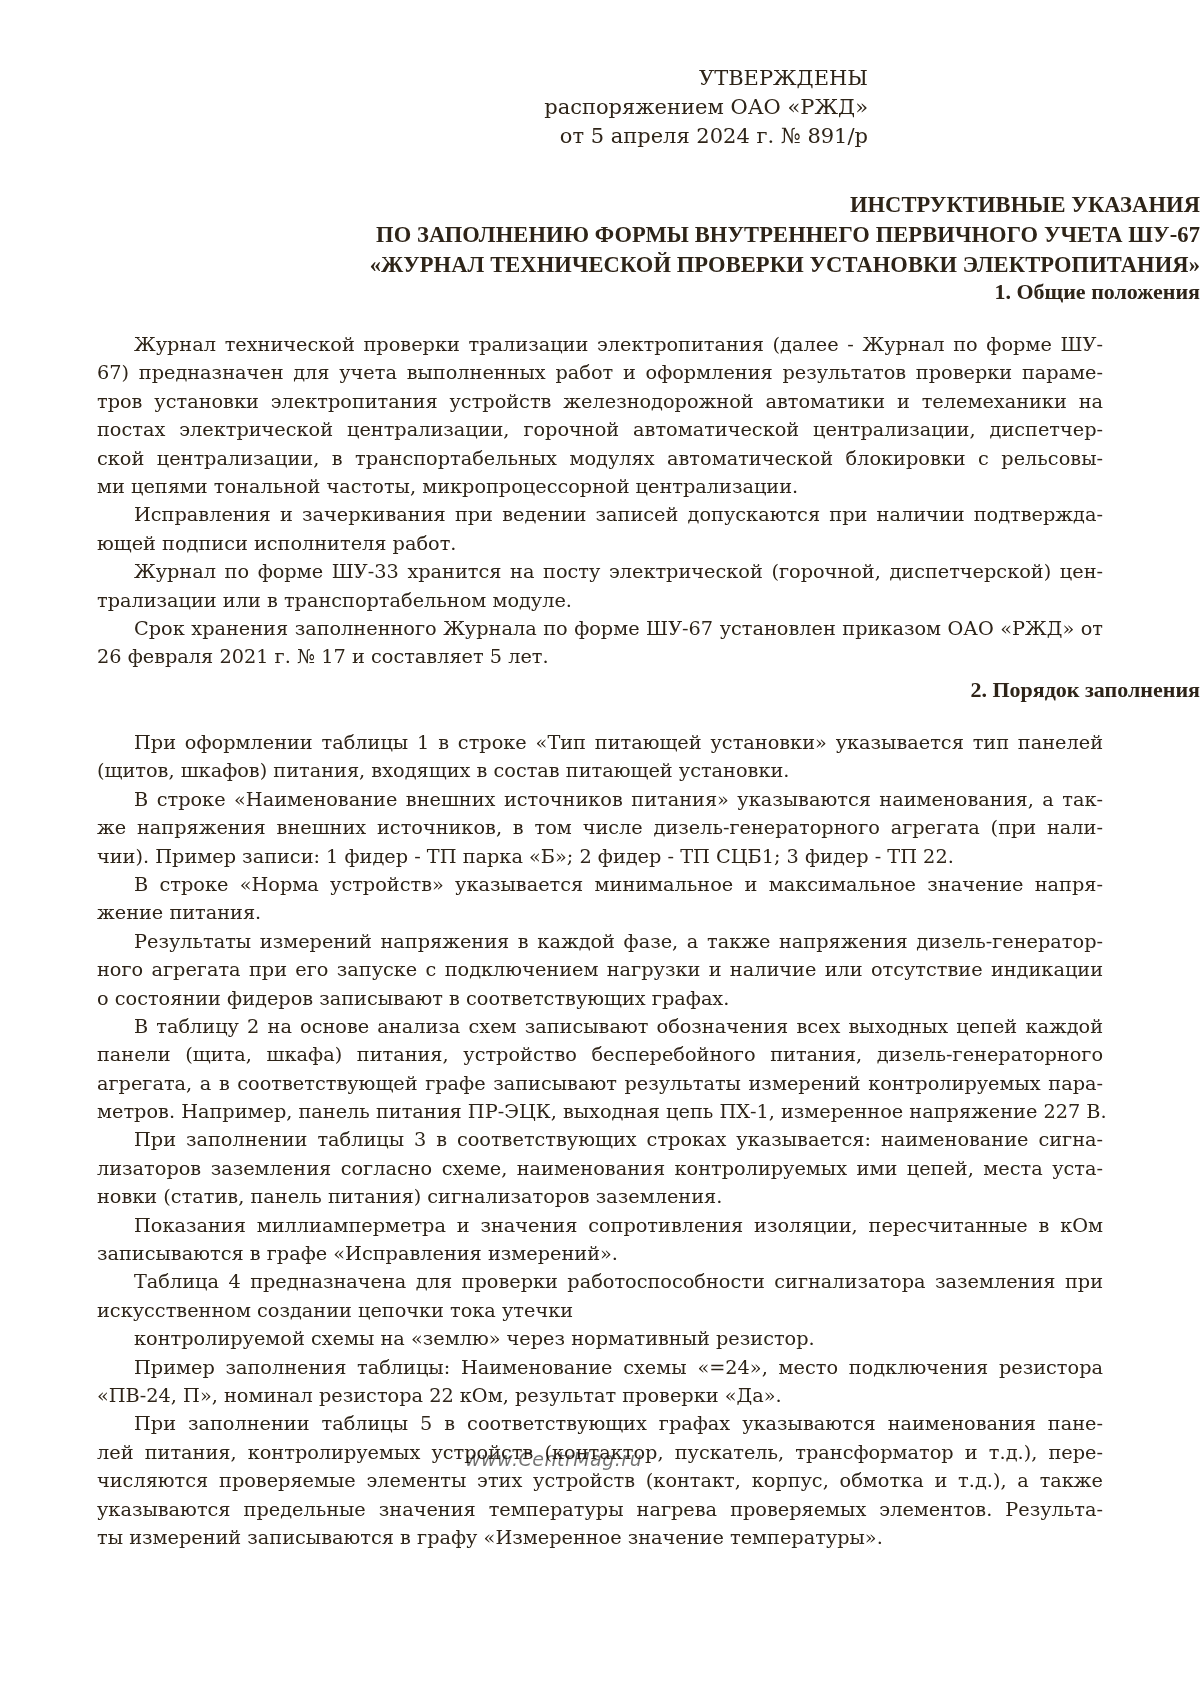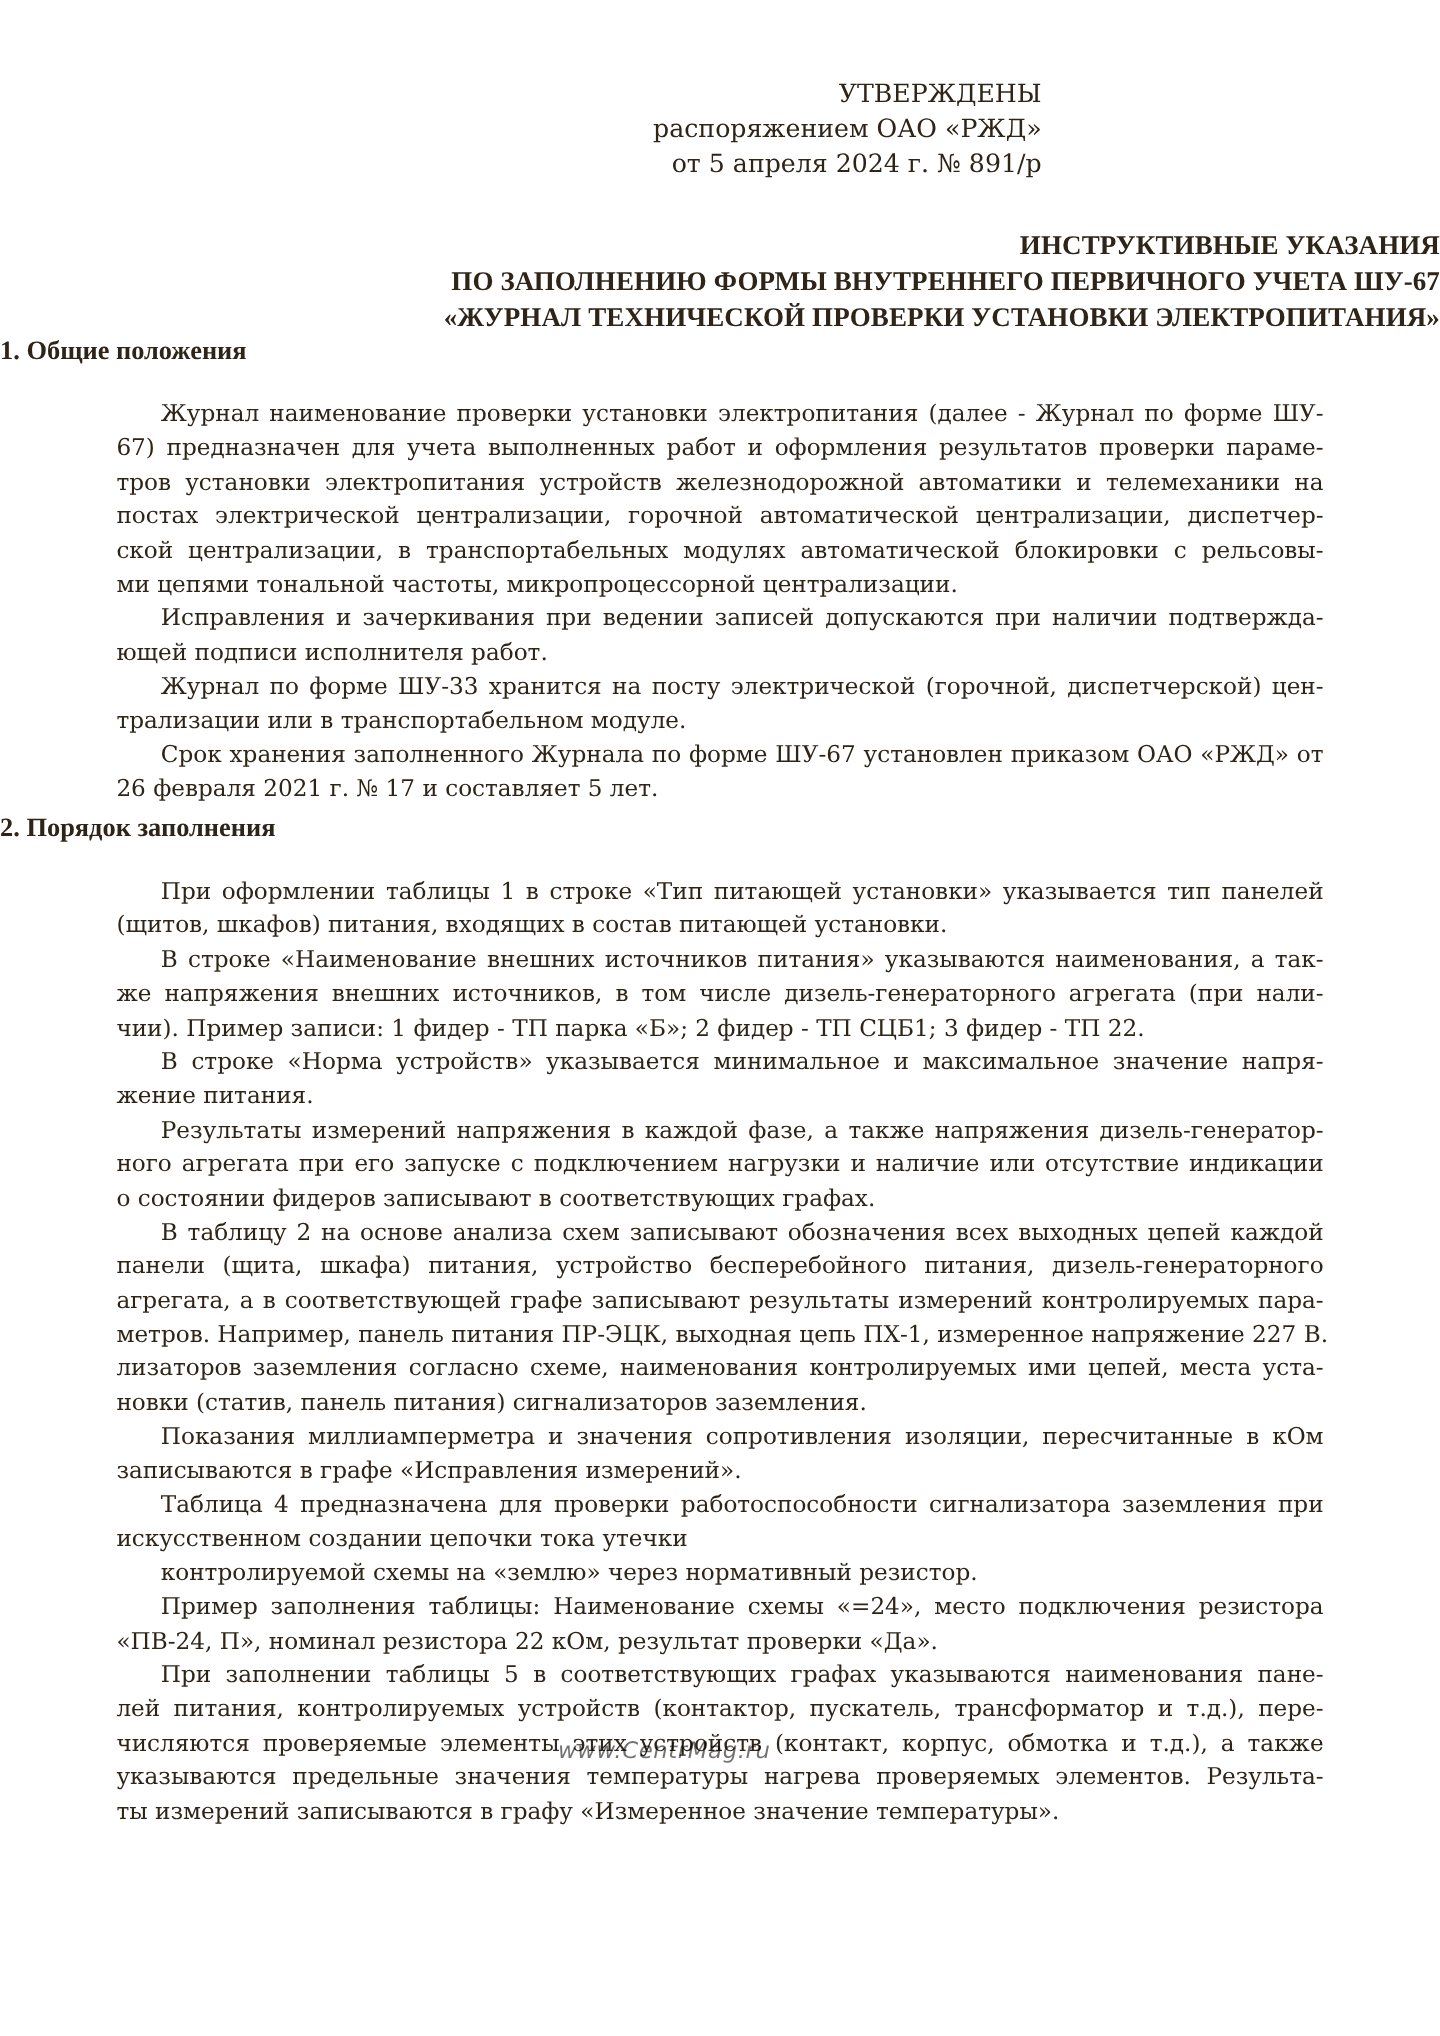--- a/index.html
+++ b/index.html
@@ -14,21 +14,21 @@
       font-size: 21px; line-height: 29px; font-family: "DejaVu Serif", serif;
     }
     .approval div { white-space: nowrap; }
     .title {
       position: absolute; left: 0; width: 1200px; top: 190px; text-align: right;
       font-family: "Liberation Serif", serif; font-weight: bold; font-size: 22.5px; line-height: 30px;
       letter-spacing: 0.1px;
     }
     .title div { white-space: nowrap; }
     .section-heading {
-      position: absolute; left: 0; width: 1200px; text-align: left;
+      position: absolute; left: 0; width: 1200px; text-align: right;
       font-family: "Liberation Serif", serif; font-weight: bold; font-size: 22px; line-height: 28px;
     }
     .body-text {
       position: absolute; left: 97px; width: 1006px;
       font-family: "DejaVu Serif", serif; font-size: 19.3px; line-height: 28.4px;
     }
     .line { white-space: nowrap; text-align: justify; text-align-last: justify; height: 28.4px; }
     .line.last { text-align-last: left; }
     .line.indent { padding-left: 37px; }
     .watermark {
@@ -50,21 +50,21 @@
 
   <div class="title">
     <div>ИНСТРУКТИВНЫЕ УКАЗАНИЯ</div>
     <div>ПО ЗАПОЛНЕНИЮ ФОРМЫ ВНУТРЕННЕГО ПЕРВИЧНОГО УЧЕТА ШУ-67</div>
     <div>«ЖУРНАЛ ТЕХНИЧЕСКОЙ ПРОВЕРКИ УСТАНОВКИ ЭЛЕКТРОПИТАНИЯ»</div>
   </div>
 
   <div class="section-heading" style="top:278px;">1. Общие положения</div>
 
   <div class="body-text" style="top:331px;">
-    <div class="line indent">Журнал наименование проверки установки электропитания (далее - Журнал по форме ШУ-</div>
+    <div class="line indent">Журнал технической проверки трализации электропитания (далее - Журнал по форме ШУ-</div>
     <div class="line">67) предназначен для учета выполненных работ и оформления результатов проверки параме-</div>
     <div class="line">тров установки электропитания устройств железнодорожной автоматики и телемеханики на</div>
     <div class="line">постах электрической централизации, горочной автоматической централизации, диспетчер-</div>
     <div class="line">ской централизации, в транспортабельных модулях автоматической блокировки с рельсовы-</div>
     <div class="line last">ми цепями тональной частоты, микропроцессорной централизации.</div>
     <div class="line indent">Исправления и зачеркивания при ведении записей допускаются при наличии подтвержда-</div>
     <div class="line last">ющей подписи исполнителя работ.</div>
     <div class="line indent">Журнал по форме ШУ-33 хранится на посту электрической (горочной, диспетчерской) цен-</div>
     <div class="line last">трализации или в транспортабельном модуле.</div>
     <div class="line indent">Срок хранения заполненного Журнала по форме ШУ-67 установлен приказом ОАО «РЖД» от</div>
@@ -81,20 +81,21 @@
     <div class="line last">чии). Пример записи: 1 фидер - ТП парка «Б»; 2 фидер - ТП СЦБ1; 3 фидер - ТП 22.</div>
     <div class="line indent">В строке «Норма устройств» указывается минимальное и максимальное значение напря-</div>
     <div class="line last">жение питания.</div>
     <div class="line indent">Результаты измерений напряжения в каждой фазе, а также напряжения дизель-генератор-</div>
     <div class="line">ного агрегата при его запуске с подключением нагрузки и наличие или отсутствие индикации</div>
     <div class="line last">о состоянии фидеров записывают в соответствующих графах.</div>
     <div class="line indent">В таблицу 2 на основе анализа схем записывают обозначения всех выходных цепей каждой</div>
     <div class="line">панели (щита, шкафа) питания, устройство бесперебойного питания, дизель-генераторного</div>
     <div class="line">агрегата, а в соответствующей графе записывают результаты измерений контролируемых пара-</div>
     <div class="line last">метров. Например, панель питания ПР-ЭЦК, выходная цепь ПХ-1, измеренное напряжение 227 В.</div>
+    <div class="line indent">При заполнении таблицы 3 в соответствующих строках указывается: наименование сигна-</div>
     <div class="line">лизаторов заземления согласно схеме, наименования контролируемых ими цепей, места уста-</div>
     <div class="line last">новки (статив, панель питания) сигнализаторов заземления.</div>
     <div class="line indent">Показания миллиамперметра и значения сопротивления изоляции, пересчитанные в кОм</div>
     <div class="line last">записываются в графе «Исправления измерений».</div>
     <div class="line indent">Таблица 4 предназначена для проверки работоспособности сигнализатора заземления при</div>
     <div class="line last">искусственном создании цепочки тока утечки</div>
     <div class="line indent last">контролируемой схемы на «землю» через нормативный резистор.</div>
     <div class="line indent">Пример заполнения таблицы: Наименование схемы «=24», место подключения резистора</div>
     <div class="line last">«ПВ-24, П», номинал резистора 22 кОм, результат проверки «Да».</div>
     <div class="line indent">При заполнении таблицы 5 в соответствующих графах указываются наименования пане-</div>

